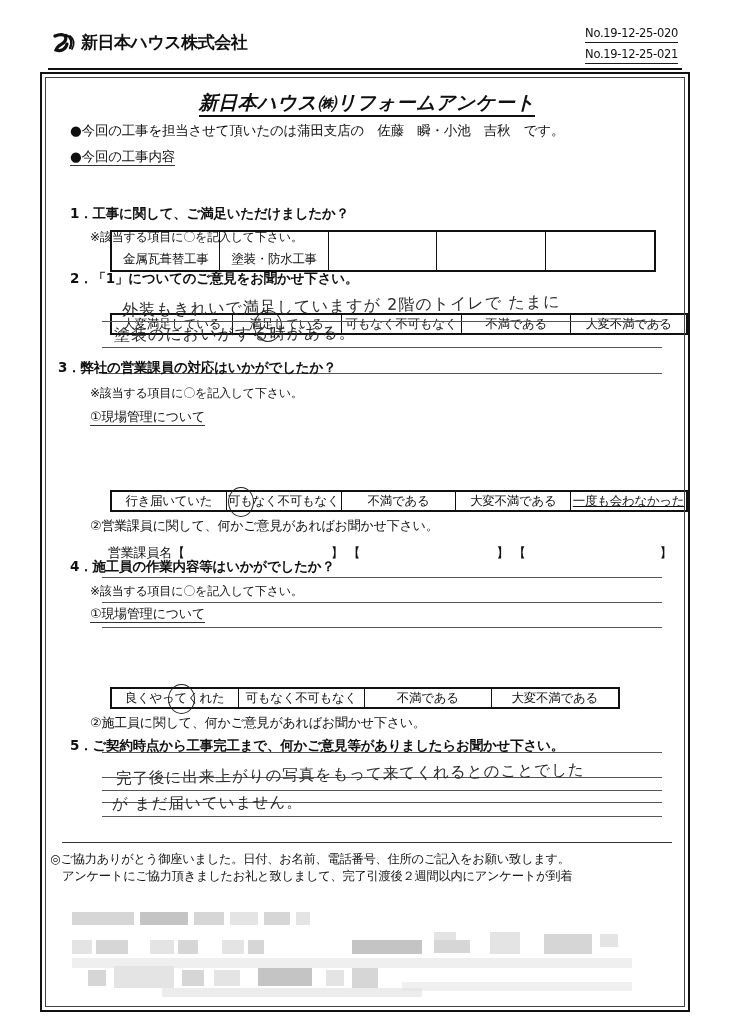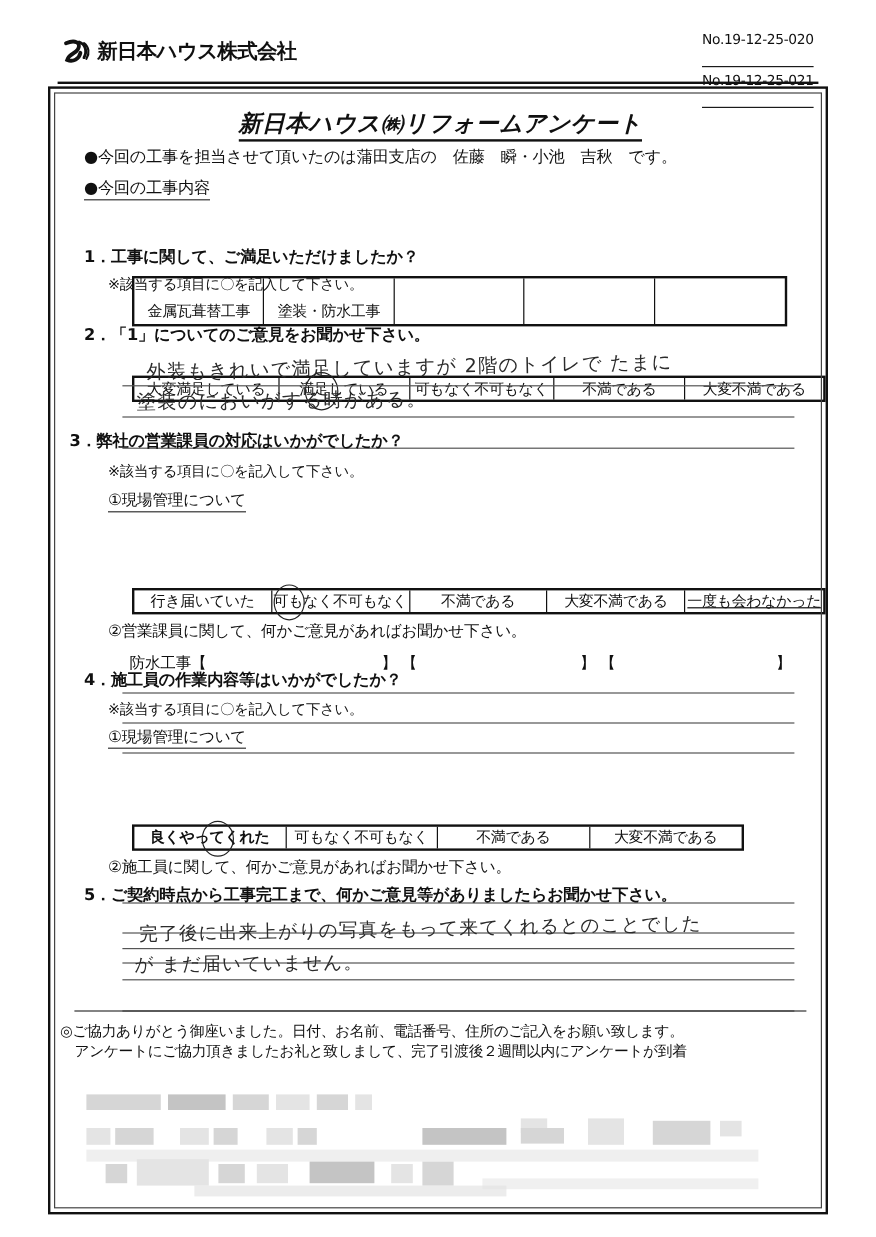--- a/index.html
+++ b/index.html
@@ -12,21 +12,21 @@
     overflow:hidden;
   }
   .page{position:absolute;inset:0;}
 
   
   .letterhead{position:absolute;left:0;top:0;width:730px;height:68px;}
   .logo-block{position:absolute;left:52px;top:31px;display:flex;align-items:center;gap:5px;}
   .logo-mark{width:24px;height:22px;position:relative;}
   .logo-name{font-size:17px;font-weight:bold;letter-spacing:-0.5px;white-space:nowrap;}
   .docnos{position:absolute;right:52px;top:26px;text-align:left;}
-  .docno{font-size:11.5px;letter-spacing:-0.3px;border-bottom:1px solid #1a1a1a;padding-bottom:15px;margin-bottom:4px;white-space:nowrap;}
+  .docno{font-size:11.5px;letter-spacing:-0.3px;border-bottom:1px solid #1a1a1a;padding-bottom:2px;margin-bottom:4px;white-space:nowrap;}
   .head-rule{position:absolute;left:48px;top:68px;width:634px;height:2px;background:#111;}
 
   
   .sheet{
     position:absolute;left:40px;top:72px;width:650px;height:940px;
     border:2px solid #111;
     box-sizing:border-box;
   }
   .sheet:after{
     content:"";position:absolute;left:3px;top:3px;right:3px;bottom:3px;
@@ -173,41 +173,41 @@
         <div class="cell" style="width:20%;">行き届いていた</div>
         <div class="cell" style="width:20%;">可もなく不可もなく</div>
         <div class="cell" style="width:20%;">不満である</div>
         <div class="cell" style="width:20%;">大変不満である</div>
         <div class="cell" style="width:20%;text-decoration:underline;">一度も会わなかった</div>
       </div>
       <div class="circle" style="left:186px;top:413px;width:24px;height:28px;"></div>
 
       <div class="sub" style="left:48px;top:443px;">②営業課員に関して、何かご意見があればお聞かせ下さい。</div>
       <div class="brk" style="left:66px;top:470px;">
-        <span>防水工事【</span>
+        <span>営業課員名【</span>
         <span style="display:inline-block;width:138px;"></span>
         <span>】</span>
         <span>【</span>
         <span style="display:inline-block;width:128px;"></span>
         <span>】</span>
         <span>【</span>
         <span style="display:inline-block;width:126px;"></span>
         <span>】</span>
       </div>
       <div class="wline" style="left:60px;top:503px;width:560px;"></div>
       <div class="wline" style="left:60px;top:528px;width:560px;"></div>
       <div class="wline" style="left:60px;top:553px;width:560px;"></div>
 
       <div class="qnum" style="left:28px;top:484px;">4．施工員の作業内容等はいかがでしたか？</div>
       <div class="note" style="left:48px;top:509px;">※該当する項目に〇を記入して下さい。</div>
       <div class="sub" style="left:48px;top:531px;">
         <span class="u">①現場管理について</span>
       </div>
       <div class="tbl opt opt4">
-        <div class="cell" style="width:25%;font-weight:bold;">良くやってくれた</div>
+        <div class="cell" style="width:25%;">良くやってくれた</div>
         <div class="cell" style="width:25%;">可もなく不可もなく</div>
         <div class="cell" style="width:25%;">不満である</div>
         <div class="cell" style="width:25%;">大変不満である</div>
       </div>
       <div class="circle" style="left:126px;top:610px;width:25px;height:28px;"></div>
 
       <div class="sub" style="left:48px;top:640px;">②施工員に関して、何かご意見があればお聞かせ下さい。</div>
       <div class="wline" style="left:60px;top:678px;width:560px;"></div>
       <div class="wline" style="left:60px;top:703px;width:560px;"></div>
       <div class="wline" style="left:60px;top:728px;width:560px;"></div>

